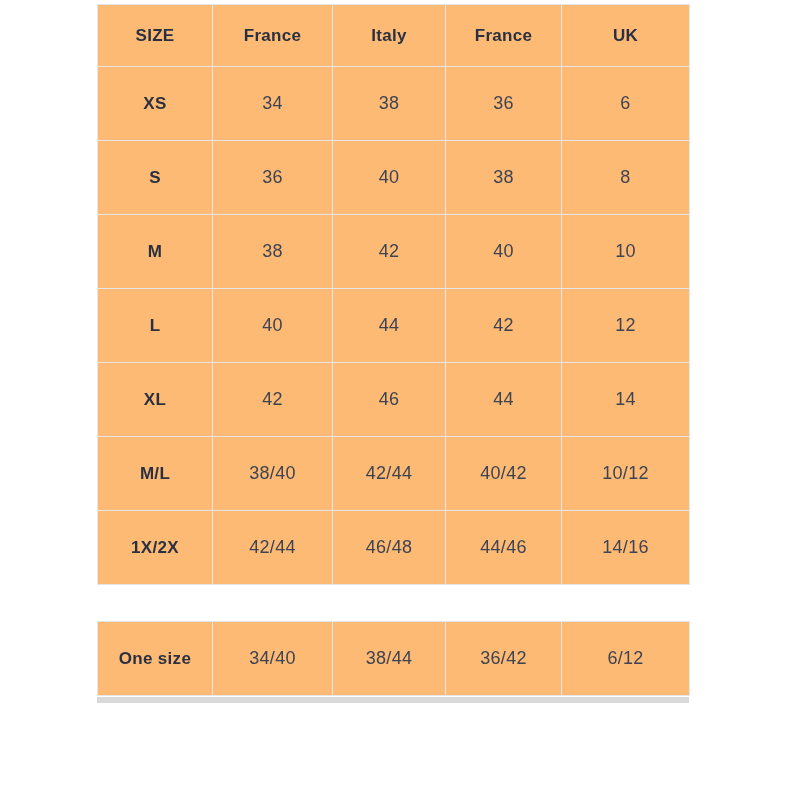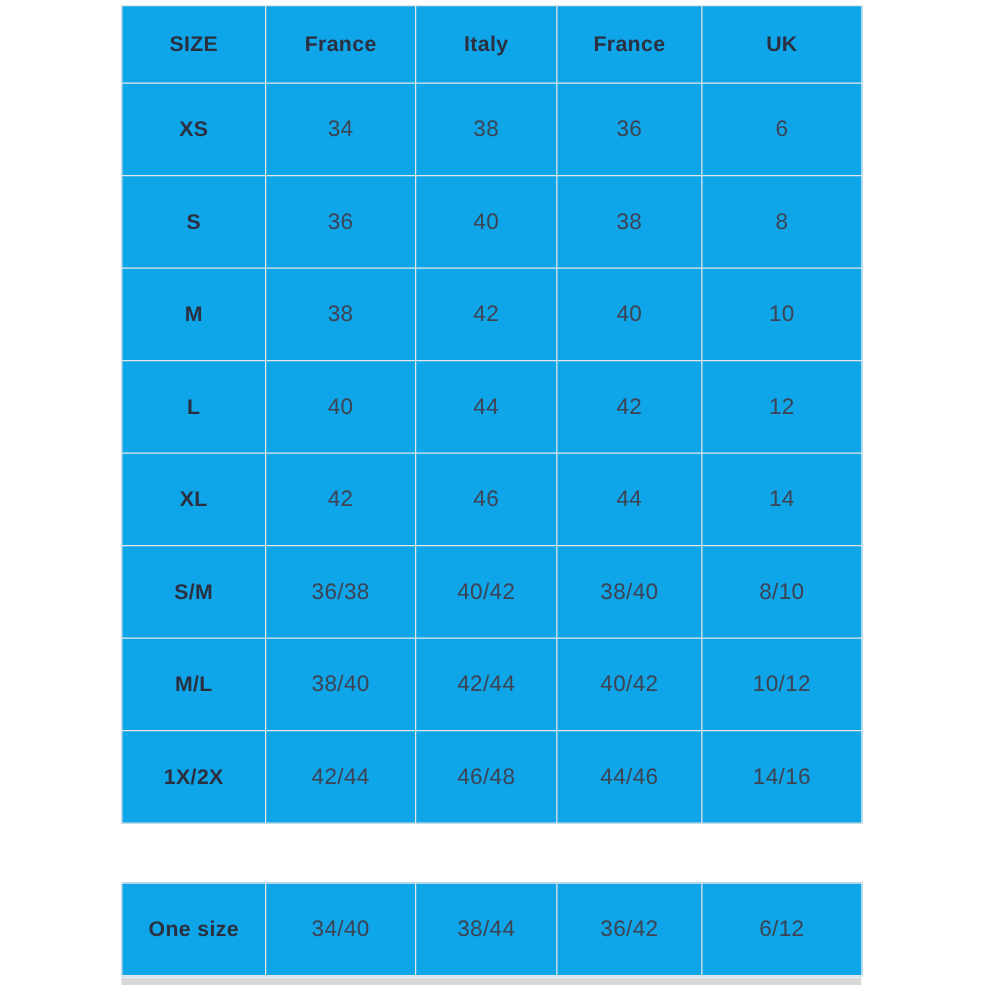--- a/index.html
+++ b/index.html
@@ -14,24 +14,24 @@
     width: 800px;
     height: 800px;
     background: #ffffff;
     overflow: hidden;
   }
   table.size-table {
     border-collapse: collapse;
     table-layout: fixed;
     width: 592px;
     margin-left: 97px;
-    background: #0ea5e9;
+    background: #fdba74;
   }
   #main-table { margin-top: 4px; }
-  #special-table { margin-top: 47px; }
+  #special-table { margin-top: 36px; }
   table.size-table th,
   table.size-table td {
     border: 1px solid #e6e6e6;
     text-align: center;
     vertical-align: middle;
     padding: 0;
     height: 74px;
     color: #3e4352;
     font-size: 18px;
     font-weight: 400;
@@ -108,27 +108,20 @@
           <td>12</td>
         </tr>
         <tr>
           <th>XL</th>
           <td>42</td>
           <td>46</td>
           <td>44</td>
           <td>14</td>
         </tr>
         <tr>
-          <th>S/M</th>
-          <td>36/38</td>
-          <td>40/42</td>
-          <td>38/40</td>
-          <td>8/10</td>
-        </tr>
-        <tr>
           <th>M/L</th>
           <td>38/40</td>
           <td>42/44</td>
           <td>40/42</td>
           <td>10/12</td>
         </tr>
         <tr>
           <th>1X/2X</th>
           <td>42/44</td>
           <td>46/48</td>

